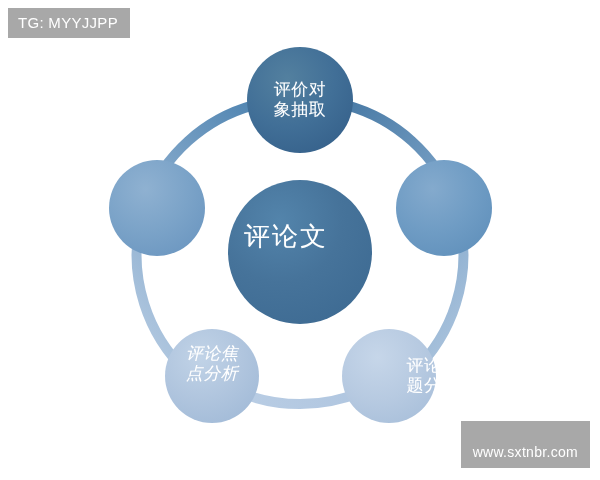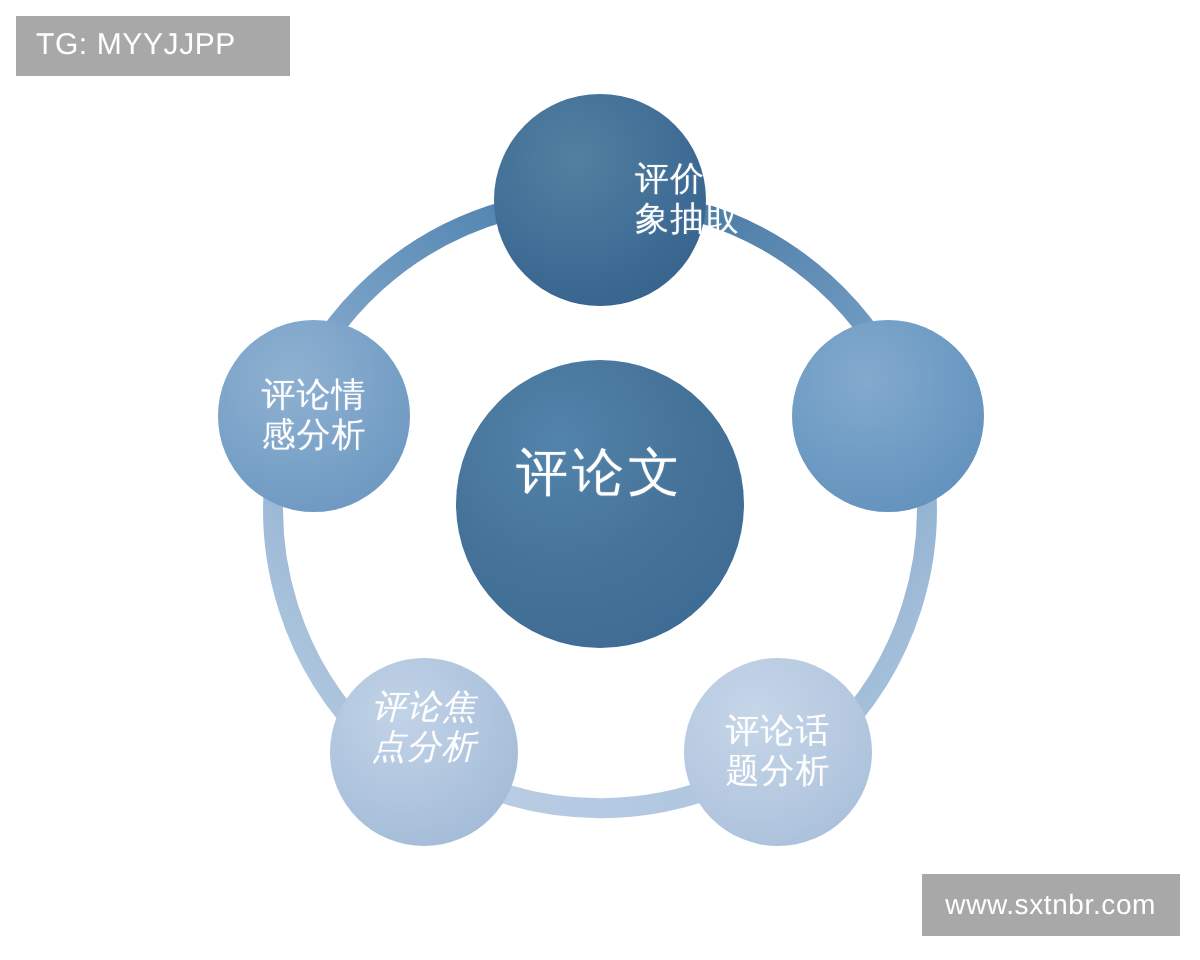--- a/index.html
+++ b/index.html
@@ -48,33 +48,33 @@
   .satellite-label {
     font-size: 17px;
     letter-spacing: 0.5px;
   }
   .watermark {
     position: absolute;
     background: #a8a8a8;
     color: #ffffff;
     font-size: 15px;
     line-height: 1;
-    padding: 7px 27px 8px 10px;
+    padding: 7px 12px 8px 10px;
     letter-spacing: 0.3px;
     white-space: nowrap;
   }
   #watermark-top {
     left: 8px;
     top: 8px;
   }
   #watermark-bottom {
     right: 10px;
     bottom: 12px;
     font-size: 14px;
-    padding: 8px 12px 9px 12px;
+    padding: 24px 12px 9px 12px;
   }
 </style>
 </head>
 <body style="background: rgb(255, 255, 255);">
 
 <div id="stage">
 
   <svg id="diagram-svg" viewBox="0 0 600 480" xmlns="http://www.w3.org/2000/svg">
     <defs>
 
@@ -146,27 +146,26 @@
 
     <circle id="center-circle" cx="300" cy="252" r="72" fill="url(#gradCenter)"></circle>
 
     <circle id="node-circle-0" cx="300" cy="100" r="53" fill="url(#gradNode0)"></circle>
     <circle id="node-circle-1" cx="444" cy="208" r="48" fill="url(#gradNode1)"></circle>
     <circle id="node-circle-2" cx="389" cy="376" r="47" fill="url(#gradNode2)"></circle>
     <circle id="node-circle-3" cx="212" cy="376" r="47" fill="url(#gradNode3)"></circle>
     <circle id="node-circle-4" cx="157" cy="208" r="48" fill="url(#gradNode4)"></circle>
   </svg>
 
-  <div class="node-label center-label" id="label-center" style="left: 200px; top: 219.5px; width: 200px;"><span>评论文</span><br></div>
+  <div class="node-label center-label" id="label-center" style="left: 186px; top: 219.5px; width: 200px;"><span>评论文</span><br></div>
 
-  <div class="node-label satellite-label" id="label-node-0" style="left: 230px; top: 80px; width: 140px; text-align: right;"><span>评价对</span><br><span>象抽取</span></div>
+  <div class="node-label satellite-label" id="label-node-0" style="left: 230px; top: 80px; width: 140px;"><span>评价对</span><br><span>象抽取</span></div>
 
 
-  <div class="node-label satellite-label" id="label-node-2" style="left: 319px; top: 356px; width: 140px;"><span>评论话</span><br><span>题分析</span></div>
+  <div class="node-label satellite-label" id="label-node-2" style="left: 319px; top: 356px; width: 140px; text-align: right;"><span>评论话</span><br><span>题分析</span></div>
 
   <div class="node-label satellite-label" id="label-node-3" style="left: 142px; top: 344px; width: 140px; font-style: italic;"><span>评论焦</span><br><span>点分析</span></div>
 
-  <div class="node-label satellite-label" id="label-node-4" style="left: 87px; top: 188px; width: 140px;"><span>评论情</span><br><span>感分析</span></div>
 
   <div class="watermark" id="watermark-top">TG: MYYJJPP</div>
   <div class="watermark" id="watermark-bottom">www.sxtnbr.com</div>
 
 </div>
 
 </body></html>

